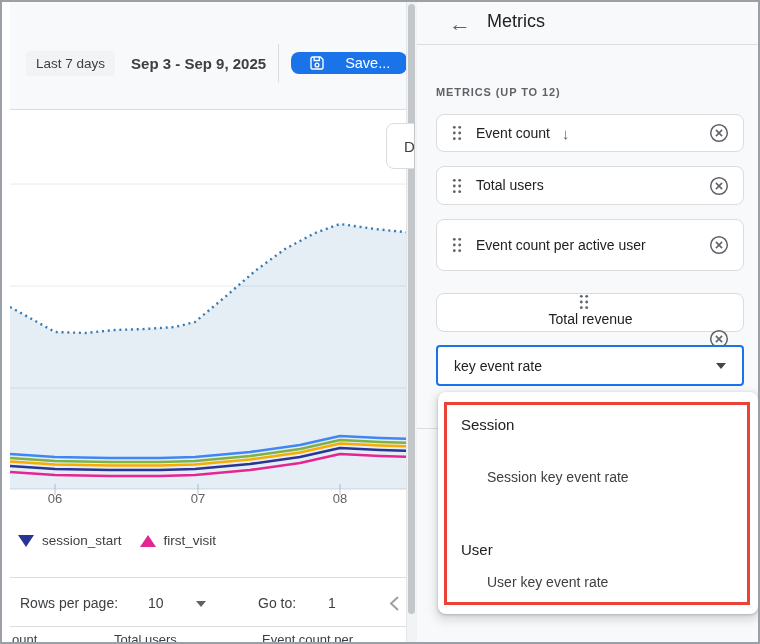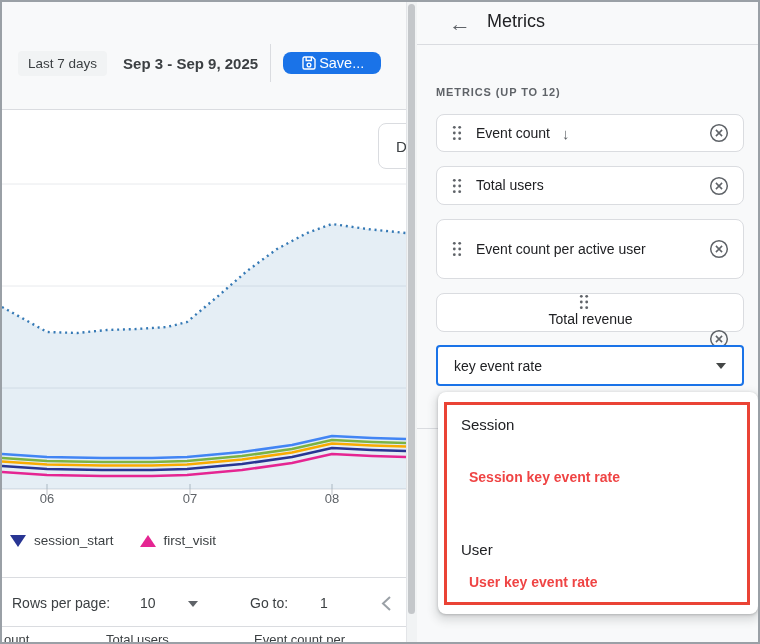--- a/index.html
+++ b/index.html
@@ -1,35 +1,35 @@
 <!DOCTYPE html>
 <html><head>
 <meta charset="utf-8">
 <style>
   html,body{margin:0;padding:0;background:#fff;}
   *{box-sizing:border-box;font-family:"Liberation Sans","DejaVu Sans",sans-serif;}
   .frame{position:relative;width:760px;height:644px;border:2px solid #9aa0a6;overflow:hidden;background:#fff;}
 
   
-  .left{position:absolute;left:0;top:0;width:404px;height:100%;background:#fff;overflow:hidden;}
+  .left{position:absolute;left:8px;top:0;width:404px;height:100%;background:#fff;overflow:hidden;}
   .toolbar{position:absolute;left:0;top:0;width:100%;height:108px;background:#f8f9fa;border-bottom:1px solid #dadce0;}
   .toolbar-row{position:absolute;left:16px;top:42px;height:38px;display:flex;align-items:center;}
   .chip{background:#f1f3f4;color:#3c4043;font-size:13.5px;padding:5px 10px;border-radius:4px;white-space:nowrap;}
   .date{margin-left:16px;font-size:15px;font-weight:700;color:#3c4043;white-space:nowrap;}
   .vdiv{width:1px;height:38px;background:#dadce0;margin:0 12px;}
-  .save-btn{display:flex;align-items:center;gap:1px;height:22px;padding:0 17px;background:#1a73e8;color:#fff;border:none;border-radius:8px;font-size:14.5px;font-weight:500;cursor:pointer;white-space:nowrap;}
+  .save-btn{display:flex;align-items:center;gap:19px;height:22px;padding:0 17px;background:#1a73e8;color:#fff;border:none;border-radius:8px;font-size:14.5px;font-weight:500;cursor:pointer;white-space:nowrap;}
 
   .granularity-box{position:absolute;left:376px;top:121px;width:40px;height:46px;background:#fff;border:1px solid #dadce0;border-radius:8px;z-index:3;display:flex;align-items:center;padding-left:17px;font-size:15px;color:#3c4043;}
 
   .chart-svg{position:absolute;left:0;top:108px;width:404px;height:386px;}
 
   .xlabels{position:absolute;top:489px;left:0;width:404px;height:18px;}
   .xlabels span{position:absolute;width:26px;text-align:center;font-size:13px;color:#5f6368;}
 
-  .legend{position:absolute;left:8px;top:531px;display:flex;align-items:center;gap:26px;}
+  .legend{position:absolute;left:8px;top:531px;display:flex;align-items:center;gap:18px;}
   .legend-item{display:flex;align-items:center;gap:8px;font-size:13.5px;color:#3c4043;}
   .tri-down{width:0;height:0;border-left:8px solid transparent;border-right:8px solid transparent;border-top:12px solid #283593;}
   .tri-up{width:0;height:0;border-left:8px solid transparent;border-right:8px solid transparent;border-bottom:12px solid #e52592;}
 
   .pagination{position:absolute;left:0;top:575px;width:404px;height:50px;border-top:1px solid #dadce0;border-bottom:1px solid #dadce0;background:#fff;font-size:14px;color:#3c4043;}
   .pagination .lbl{position:absolute;top:17px;}
   .caret{width:0;height:0;border-left:5px solid transparent;border-right:5px solid transparent;border-top:6px solid #5f6368;display:inline-block;}
   .pag-caret{position:absolute;left:186px;top:23px;}
   .pag-chevron{position:absolute;left:376px;top:15px;width:20px;height:20px;}
 
@@ -55,21 +55,21 @@
   .metric-select{position:absolute;left:19px;top:343px;width:308px;height:41px;background:#fff;border:2px solid #1a73e8;border-radius:4px;display:flex;align-items:center;padding:0 16px;cursor:pointer;gap:24px;}
   .metric-select .sel-text{font-size:14px;color:#202124;}
   .metric-select .caret{margin-left:auto;border-top-color:#444746;}
 
   .behind-divider{position:absolute;left:0;top:426px;width:100%;height:1px;background:#dadce0;z-index:1;}
 
   .dropdown-menu{position:absolute;left:21px;top:390px;width:320px;height:222px;background:#fff;border-radius:8px;z-index:5;
     box-shadow:0 1px 3px rgba(60,64,67,.30),0 4px 8px 3px rgba(60,64,67,.15);}
   .red-annotation{position:absolute;left:6px;top:10px;width:306px;height:203px;border:3px solid #ea4335;}
   .menu-group-header{position:absolute;left:14px;font-size:15px;color:#202124;}
-  .menu-item{position:absolute;left:22px;font-size:14px;color:#ef4444;cursor:pointer;font-weight:bold;}
+  .menu-item{position:absolute;left:40px;font-size:14px;color:#404040;cursor:pointer;}
 </style>
 </head>
 <body>
 
 <div class="frame">
 
   <div class="left">
 
     <div class="toolbar">
       <div class="toolbar-row">
@@ -196,21 +196,21 @@
       </span>
       <span class="m-label">Total users</span>
       <button class="close-btn">
         <svg width="20" height="20" viewBox="0 0 20 20">
             <circle cx="10" cy="10" r="8.3" fill="none" stroke="#5f6368" stroke-width="1.5"></circle>
             <path d="M6.9 6.9 L13.1 13.1 M13.1 6.9 L6.9 13.1" stroke="#5f6368" stroke-width="1.5"></path>
           </svg>
       </button>
     </div>
 
-    <div class="metric-card" style="top:217px;height:60px;">
+    <div class="metric-card" style="top:217px;height:52px;">
       <span class="drag">
         <svg width="10" height="16" viewBox="0 0 10 16">
             <g fill="#5f6368">
               <circle cx="2.3" cy="2.3" r="1.4"></circle>
               <circle cx="7.7" cy="2.3" r="1.4"></circle>
               <circle cx="2.3" cy="8" r="1.4"></circle>
               <circle cx="7.7" cy="8" r="1.4"></circle>
               <circle cx="2.3" cy="13.7" r="1.4"></circle>
               <circle cx="7.7" cy="13.7" r="1.4"></circle>
             </g>

